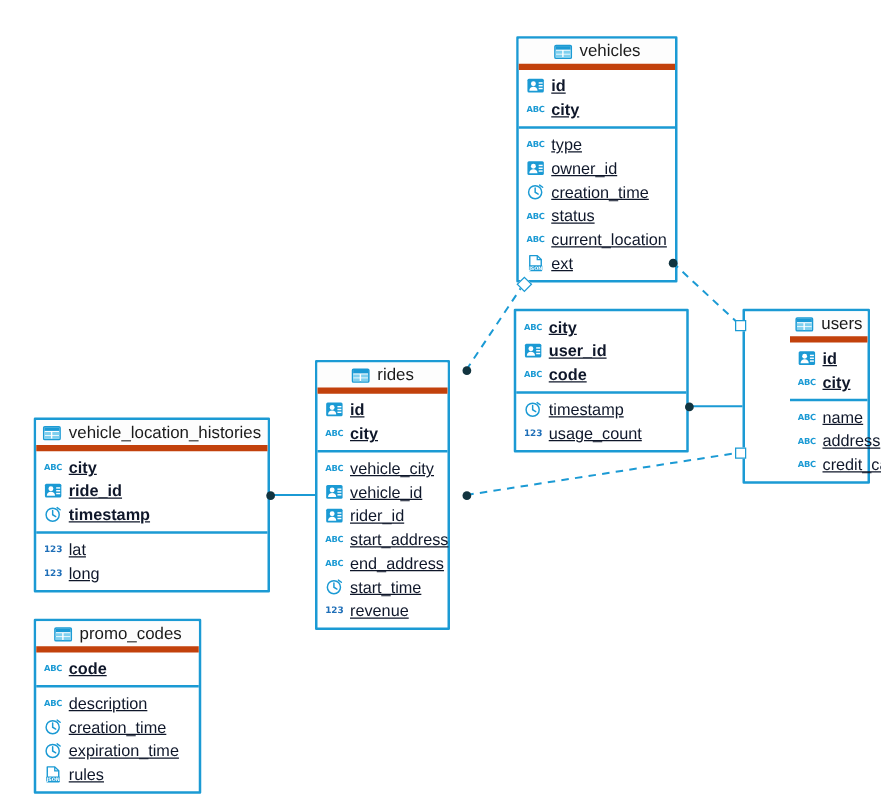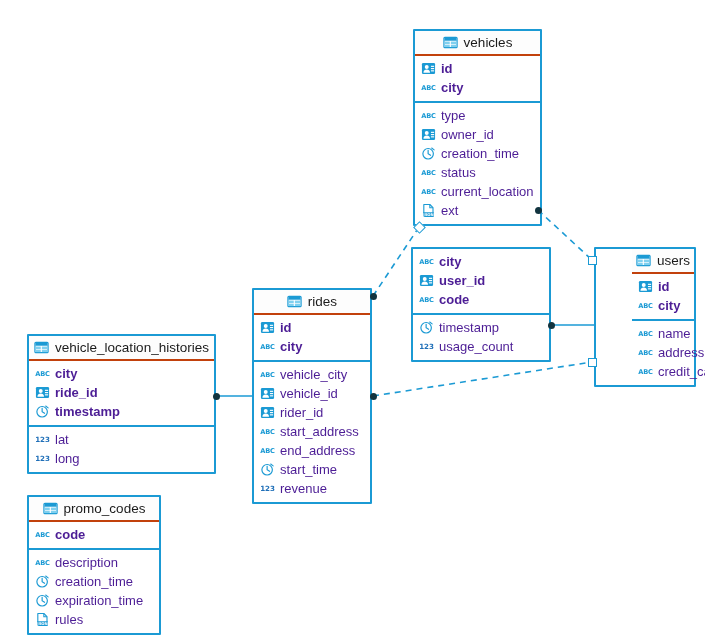--- a/index.html
+++ b/index.html
@@ -21,21 +21,21 @@
     background:#ffffff;
     border-radius:1px;
   }
   .tbl-header{
     box-sizing:border-box;
     height:25px;
     display:flex;
     align-items:center;
     justify-content:center;
     gap:6px;
-    border-bottom:2px solid #c2410c;
+    border-bottom:5px solid #c2410c;
     background:#fdfdfd;
     padding:0 6px;
   }
   .tbl-title{
     font-size:13.5px;
     color:#1a1a1a;
     white-space:nowrap;
     line-height:1;
   }
   .field-group{padding:3px 0 4px 0;}
@@ -43,22 +43,23 @@
   .field{
     display:flex;
     align-items:center;
     gap:5px;
     height:19px;
     padding:0 6px 0 6px;
     white-space:nowrap;
   }
   .field-label{
     font-size:13px;
-    color:#4c1d95;
+    color:#0f172a;
     line-height:1;
+    text-decoration:underline;
   }
   .field.pk .field-label{font-weight:bold;}
 
   
   .ico{
     width:15px;height:15px;
     flex:0 0 15px;
     display:inline-block;
     position:relative;
   }
@@ -309,21 +310,21 @@
         <div class="field">
           <span class="ico">
             <svg viewBox="0 0 16 16">
               <text x="8" y="10.6" font-family="DejaVu Sans, sans-serif" font-size="7.1" font-weight="bold" fill="#1b9ad4" text-anchor="middle" letter-spacing="-0.2">ABC</text>
             </svg>
           </span>
           <span class="field-label">credit_card</span>
         </div>
       </div>
     </div>
-    <div class="table-node" style="left: 252px; top: 288px; width: 120px;">
+    <div class="table-node" style="left: 252px; top: 288px; width: 108px;">
       <div class="tbl-header">
         <span class="ico">
           <svg viewBox="0 0 16 16">
             <rect x="1" y="2.5" width="14" height="11" rx="1" fill="#ffffff" stroke="#1b9ad4" stroke-width="1.3"></rect>
             <rect x="1.6" y="3.1" width="12.8" height="3" fill="#1b9ad4"></rect>
             <rect x="1.6" y="7" width="5.6" height="2.6" fill="#7fd0ef"></rect>
             <rect x="8.4" y="7" width="6" height="2.6" fill="#7fd0ef"></rect>
             <rect x="1.6" y="10.3" width="5.6" height="2.6" fill="#7fd0ef"></rect>
             <rect x="8.4" y="10.3" width="6" height="2.6" fill="#7fd0ef"></rect>
           </svg>

